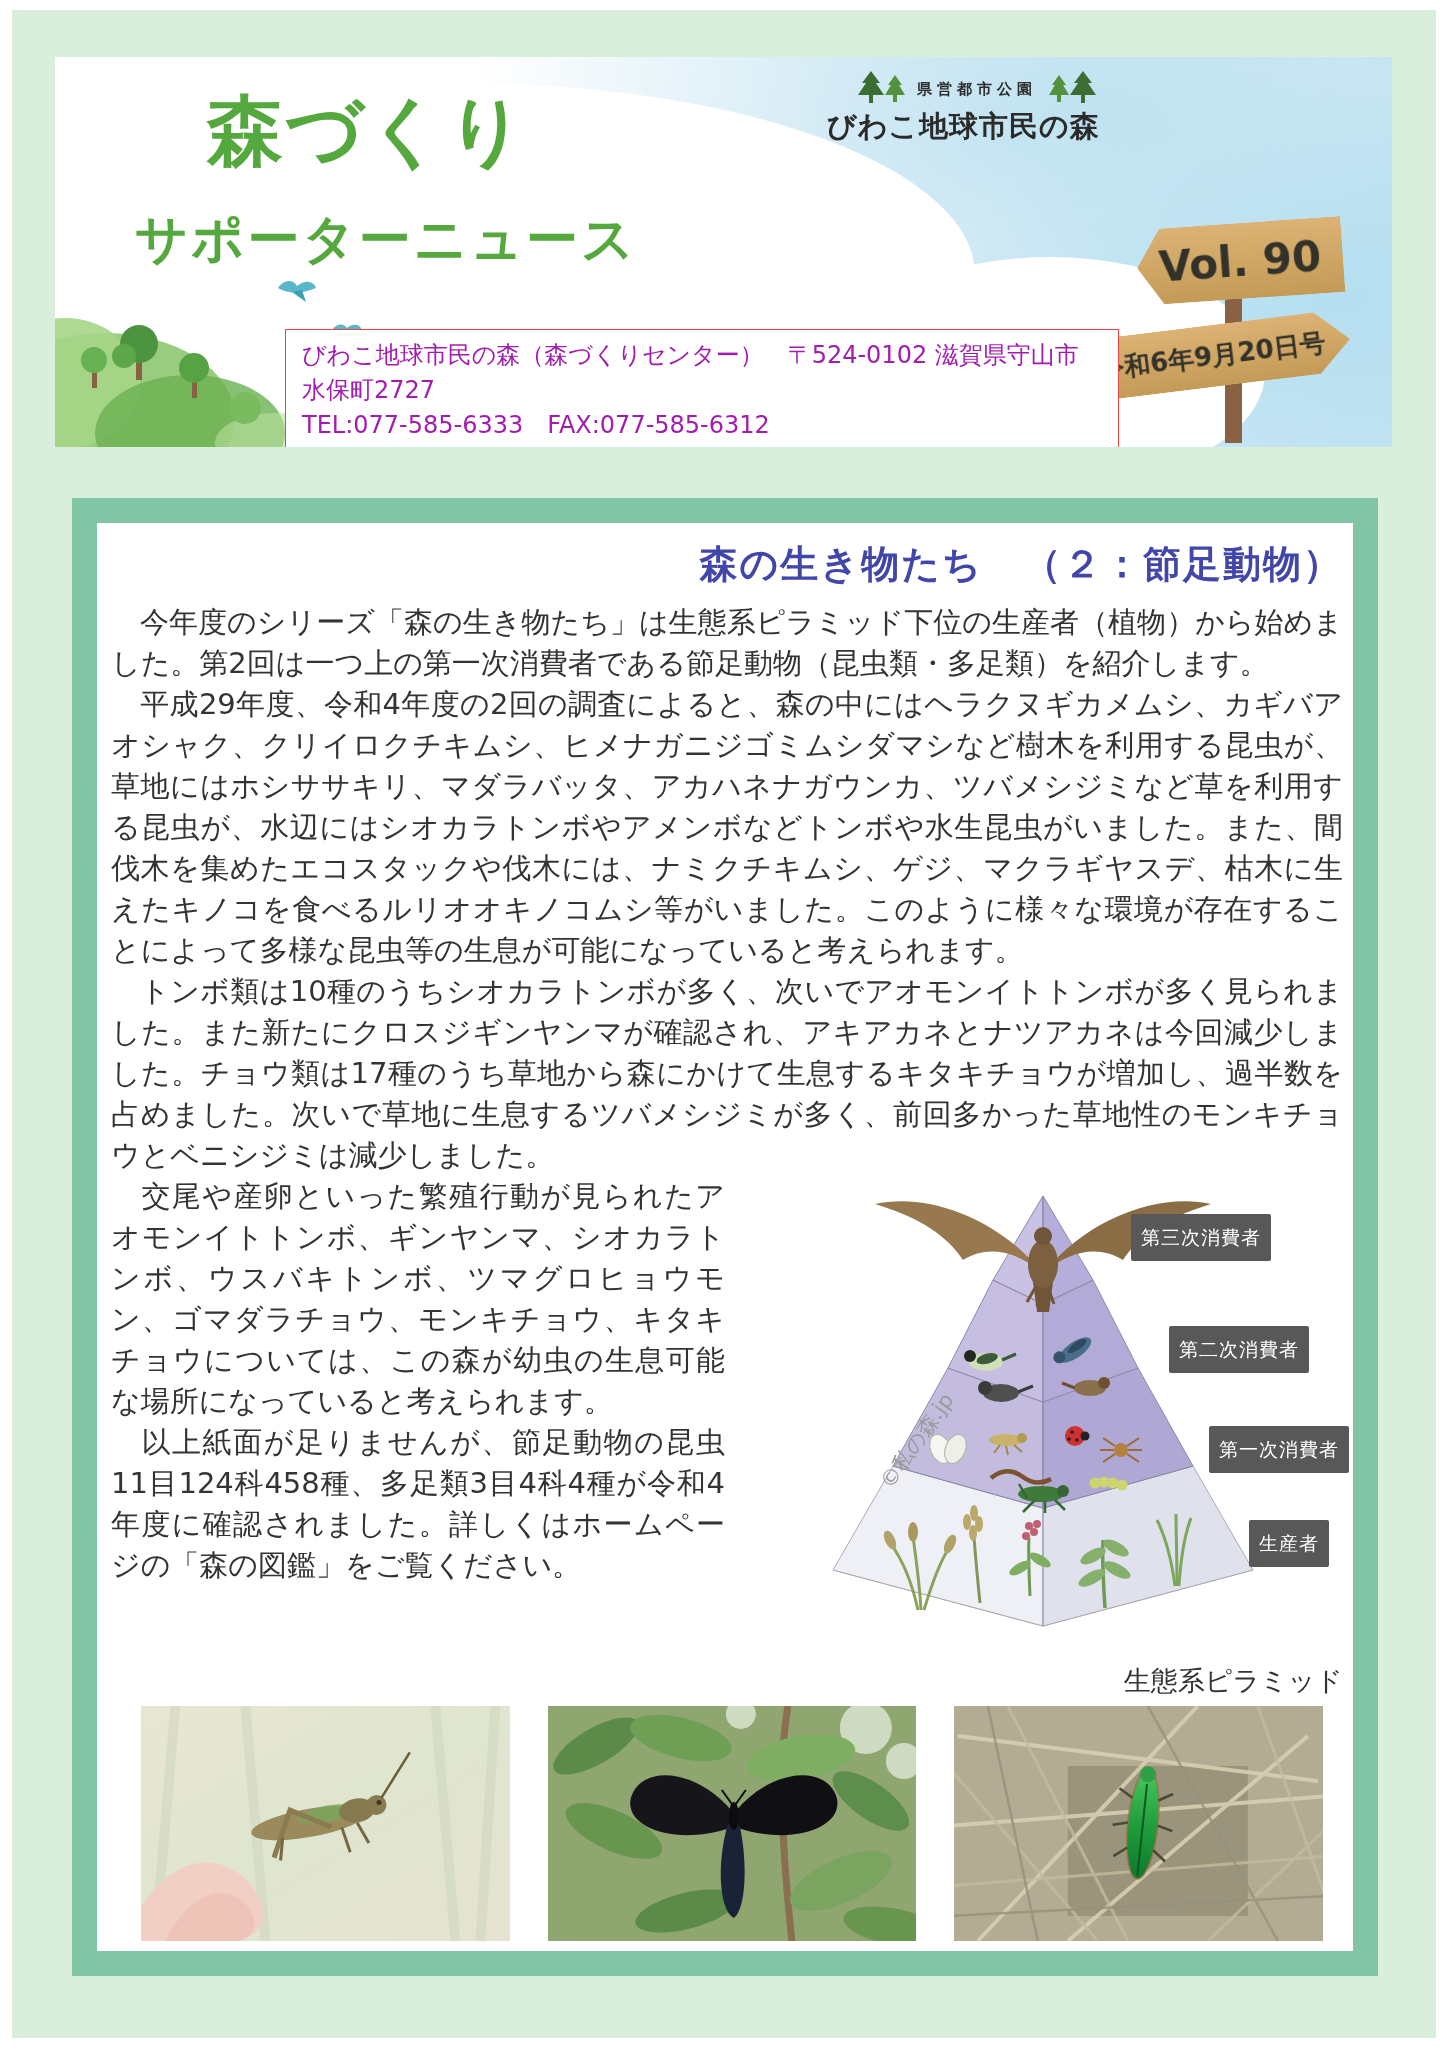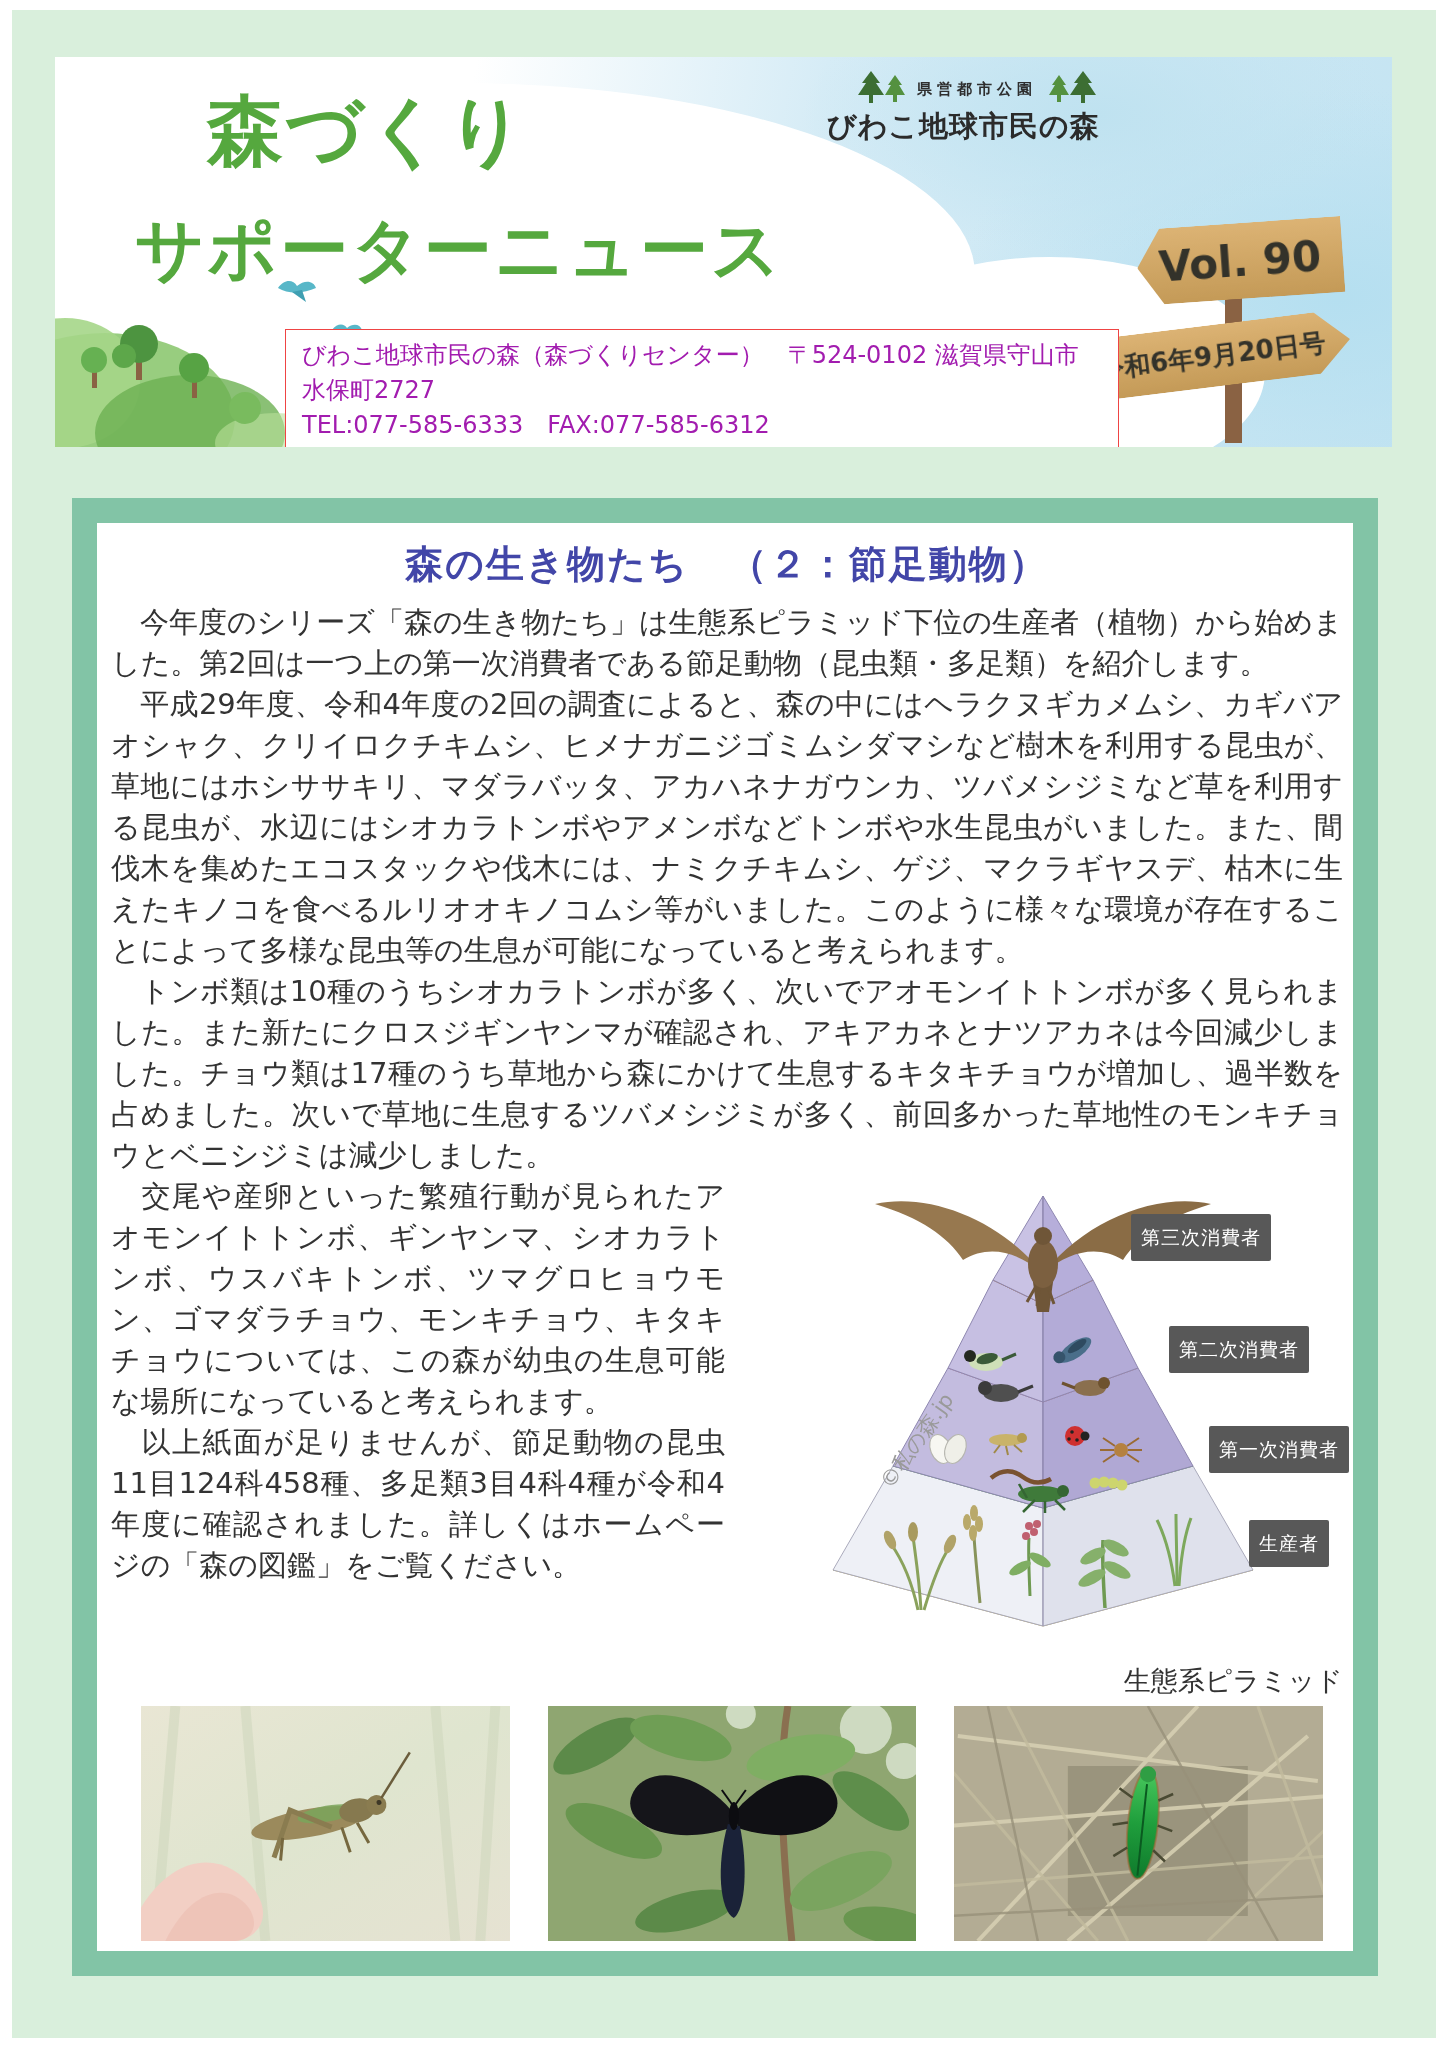--- a/index.html
+++ b/index.html
@@ -12,41 +12,41 @@
   .sky{position:absolute;inset:0;background:
     radial-gradient(420px 200px at 78% 15%, #bfe2f0 0%, rgba(191,226,240,0) 70%),
     radial-gradient(520px 280px at 96% 62%, #b5dff0 0%, rgba(181,223,240,0) 75%),
     linear-gradient(100deg,#ffffff 0%,#ffffff 30%,#d6ecf6 55%,#c4e4f2 100%);}
   .cloud{position:absolute;left:-70px;top:26px;width:990px;height:330px;background:#fff;
     border-radius:48% 52% 55% 45% / 62% 58% 42% 38%;}
   .cloud2{position:absolute;left:780px;top:200px;width:430px;height:230px;background:#fff;border-radius:50%;}
   .b-title{position:absolute;color:#55a83e;font-weight:800;letter-spacing:3px;
     text-shadow:0 0 4px #fff,0 0 8px #fff,2px 2px 0 #fff,-2px 2px 0 #fff;}
   .b-title1{left:152px;top:24px;font-size:76px;}
-  .b-title2{left:80px;top:148px;font-size:68px;}
+  .b-title2{left:80px;top:148px;font-size:52px;}
   .logo{position:absolute;left:772px;top:12px;width:300px;}
   .logo-row{display:flex;align-items:flex-end;justify-content:center;gap:8px;}
   .logo-small{font-size:15px;letter-spacing:5px;color:#2e2e2e;font-weight:700;padding-bottom:6px;}
   .logo-main{font-size:29px;font-weight:800;color:#2b2b2b;margin-top:2px;letter-spacing:1px;}
   .post{position:absolute;left:1170px;top:172px;width:17px;height:214px;background:#8a6243;}
   .sign{position:absolute;display:flex;align-items:center;justify-content:center;
     background:linear-gradient(#dcb374,#c49a57);color:#33322a;font-weight:800;
     filter:drop-shadow(3px 4px 0 rgba(110,82,45,.55));}
   .vol-sign{left:1082px;top:166px;width:206px;height:76px;font-size:42px;transform:rotate(-4deg);
     clip-path:polygon(12% 0,100% 0,100% 100%,12% 100%,0 50%);}
   .date-sign{left:1018px;top:268px;width:278px;height:62px;font-size:26px;transform:rotate(-7deg);
     clip-path:polygon(0 0,88% 0,100% 50%,88% 100%,0 100%);}
   .contact{position:absolute;left:230px;top:272px;width:800px;background:#fff;border:1px solid #ef4444;
     padding:8px 16px;font-size:24px;line-height:35px;color:#a21caf;}
   .hill{position:absolute;left:-15px;bottom:-6px;}
 
   
   .main{position:absolute;left:72px;top:498px;width:1306px;height:1478px;box-sizing:border-box;
     border:25px solid #82c4a6;background:#fff;padding:10px 10px 0 14px;overflow:hidden;}
-  .a-title{font-size:38px;font-weight:800;color:#4246a8;text-align:center;margin:6px 0 12px;letter-spacing:2px;}
+  .a-title{font-size:38px;font-weight:800;color:#4246a8;text-align:right;margin:6px 0 12px;letter-spacing:2px;}
   .article{font-size:29px;line-height:41px;color:#333;text-align:justify;}
   .article p{margin:0;}
   ruby rt{font-size:13px;color:#333;}
   .pyr{float:right;width:600px;margin:2px 0 4px 18px;position:relative;}
   .plabel{position:absolute;background:#585858;color:#fff;font-size:19px;padding:3px 10px;border-radius:2px;
     letter-spacing:1px;white-space:nowrap;}
   .pl0{left:388px;top:36px;}.pl1{left:426px;top:148px;}.pl2{left:466px;top:248px;}.pl3{left:506px;top:342px;}
   .pyr-cap{text-align:right;font-size:27px;color:#333;margin-top:2px;font-family:Liberation Serif, serif;}
   .photos{clear:both;display:flex;gap:38px;margin:12px 20px 0 30px;}
   .ph{flex:1;}

